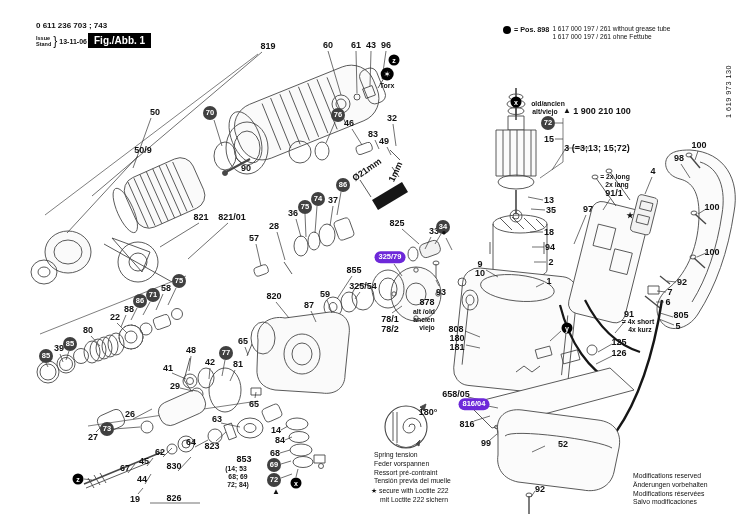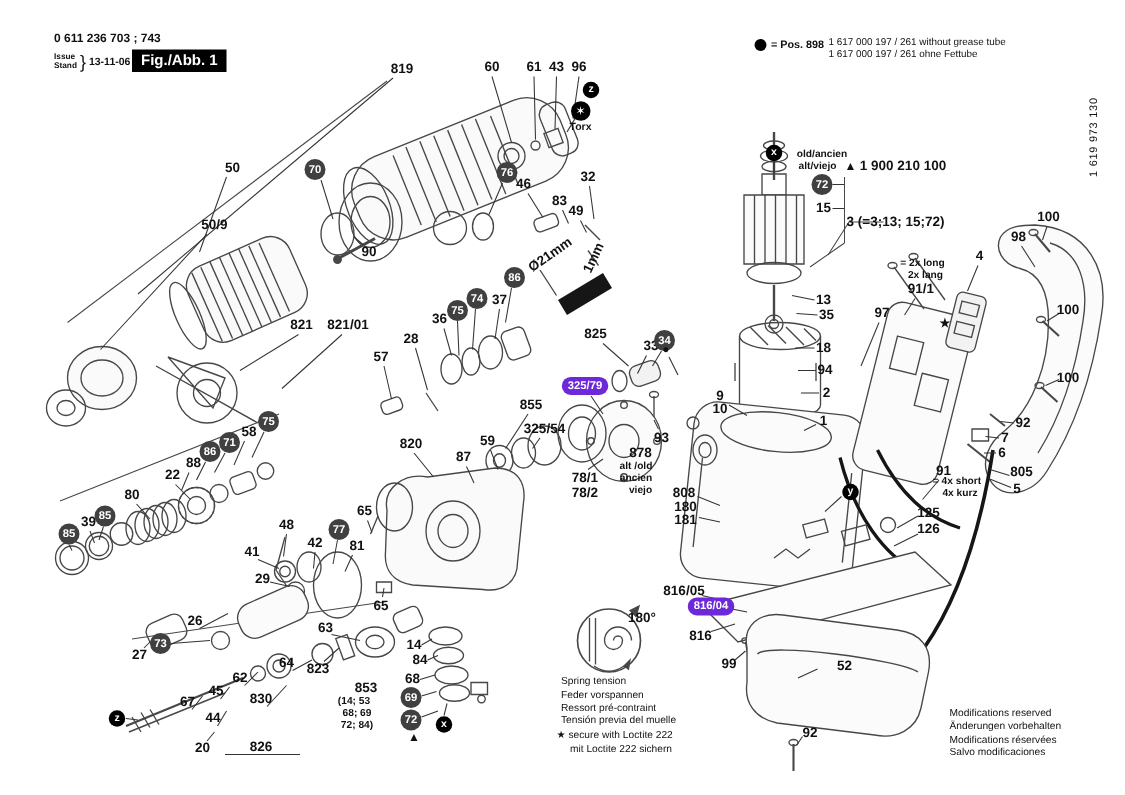--- a/index.html
+++ b/index.html
@@ -493,21 +493,21 @@
       <div class="lbl plain" style="left: 238px; top: 364px;">81</div>
       <div class="lbl plain" style="left: 254px; top: 404px;">65</div>
       <div class="lbl plain" style="left: 217px; top: 419px;">63</div>
       <div class="lbl plain" style="left: 212px; top: 446px;">823</div>
       <div class="lbl plain" style="left: 191px; top: 442px;">64</div>
       <div class="lbl plain" style="left: 174px; top: 466px;">830</div>
       <div class="lbl plain" style="left: 160px; top: 452px;">62</div>
       <div class="lbl plain" style="left: 144px; top: 461px;">45</div>
       <div class="lbl plain" style="left: 142px; top: 479px;">44</div>
       <div class="lbl plain" style="left: 125px; top: 468px;">67</div>
-      <div class="lbl plain" style="left: 135px; top: 499px;">20</div>
+      <div class="lbl plain" style="left: 135px; top: 499px;">19</div>
       <div class="lbl plain" style="left: 130px; top: 414px;">26</div>
       <div class="lbl plain" style="left: 93px; top: 437px;">27</div>
       <div class="lbl plain" style="left: 174px; top: 498px;">826</div>
       <div class="lbl plain" style="left: 276px; top: 430px;">14</div>
       <div class="lbl plain" style="left: 280px; top: 440px;">84</div>
       <div class="lbl plain" style="left: 275px; top: 453px;">68</div>
       <div class="lbl plain" style="left: 588px; top: 209px;">97</div>
       <div class="lbl plain" style="left: 614px; top: 193px;">91/1</div>
       <div class="lbl plain" style="left: 653px; top: 171px;">4</div>
       <div class="lbl plain" style="left: 679px; top: 158px;">98</div>
@@ -527,21 +527,21 @@
       <div class="lbl plain" style="left: 549px; top: 232px;">18</div>
       <div class="lbl plain" style="left: 550px; top: 247px;">94</div>
       <div class="lbl plain" style="left: 551px; top: 262px;">2</div>
       <div class="lbl plain" style="left: 549px; top: 281px;">1</div>
       <div class="lbl plain" style="left: 480px; top: 264px;">9</div>
       <div class="lbl plain" style="left: 480px; top: 273px;">10</div>
       <div class="lbl plain" style="left: 456px; top: 329px;">808</div>
       <div class="lbl plain" style="left: 457px; top: 338px;">180</div>
       <div class="lbl plain" style="left: 457px; top: 347px;">181</div>
       <div class="lbl plain" style="left: 549px; top: 139px;">15</div>
-      <div class="lbl plain" style="left: 456px; top: 394px;">816/05</div>
+      <div class="lbl plain" style="left: 456px; top: 394px;">658/05</div>
       <div class="lbl plain" style="left: 467px; top: 424px;">816</div>
       <div class="lbl plain" style="left: 486px; top: 443px;">99</div>
       <div class="lbl plain" style="left: 519px; top: 444px; margin-left: 44px;">52</div>
       <div class="lbl plain" style="left: 540px; top: 489px;">92</div>
       <div class="lbl plain" style="left: 428px; top: 412px;">180°</div>
       <div class="lbl note" style="left: 615px; top: 177px;">= 2x long</div>
       <div class="lbl note" style="left: 617px; top: 185px;">2x lang</div>
       <div class="lbl note" style="left: 638px; top: 322px;">= 4x short</div>
       <div class="lbl note" style="left: 640px; top: 330px;">4x kurz</div>
       <div class="lbl plain" style="left: 597px; top: 148px;">3 (=3;13; 15;72)</div>

